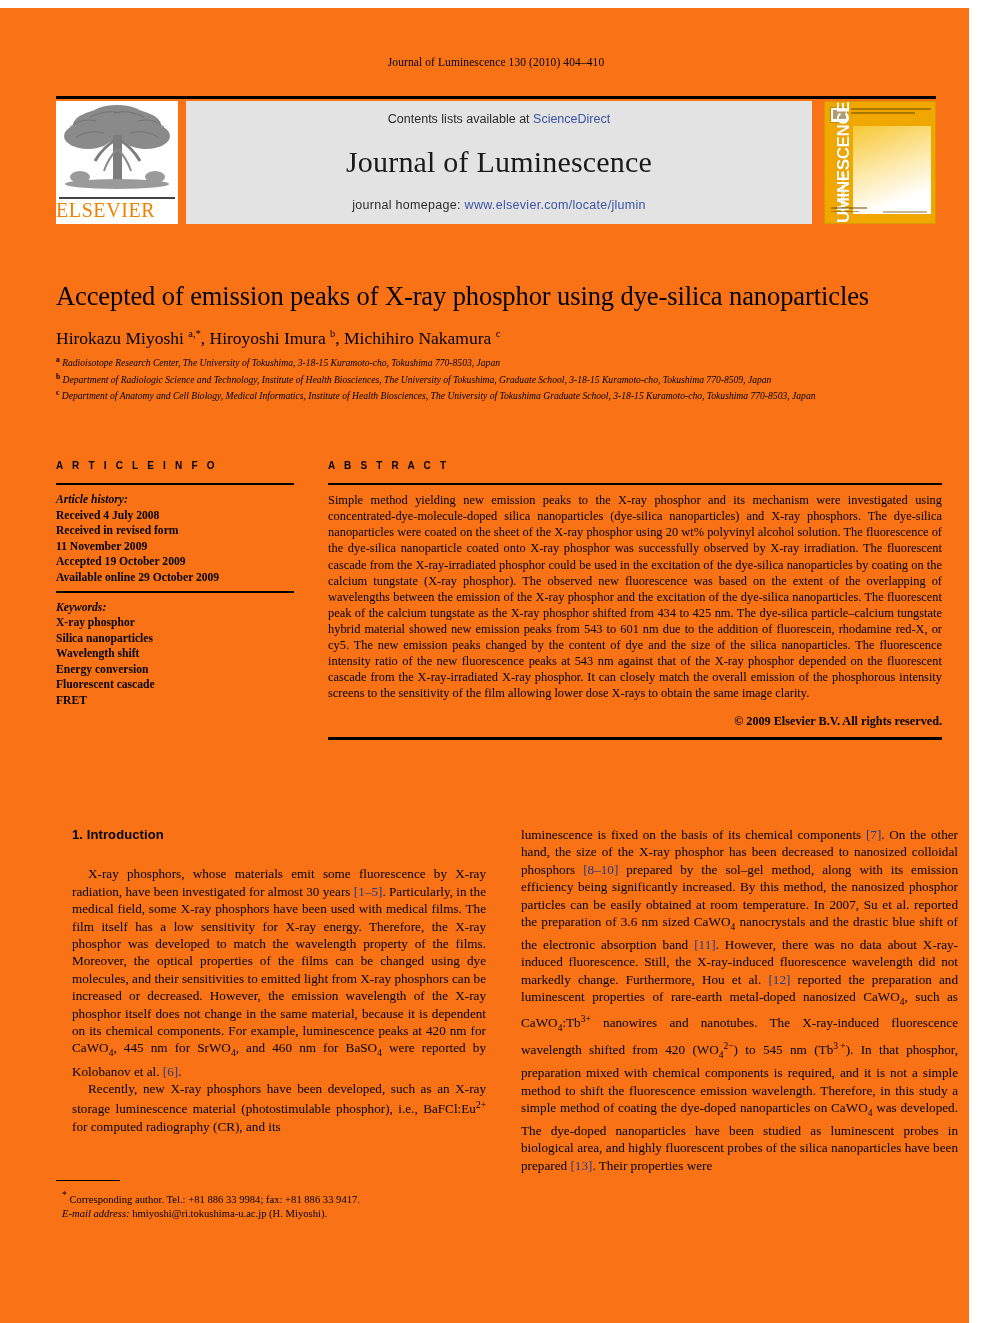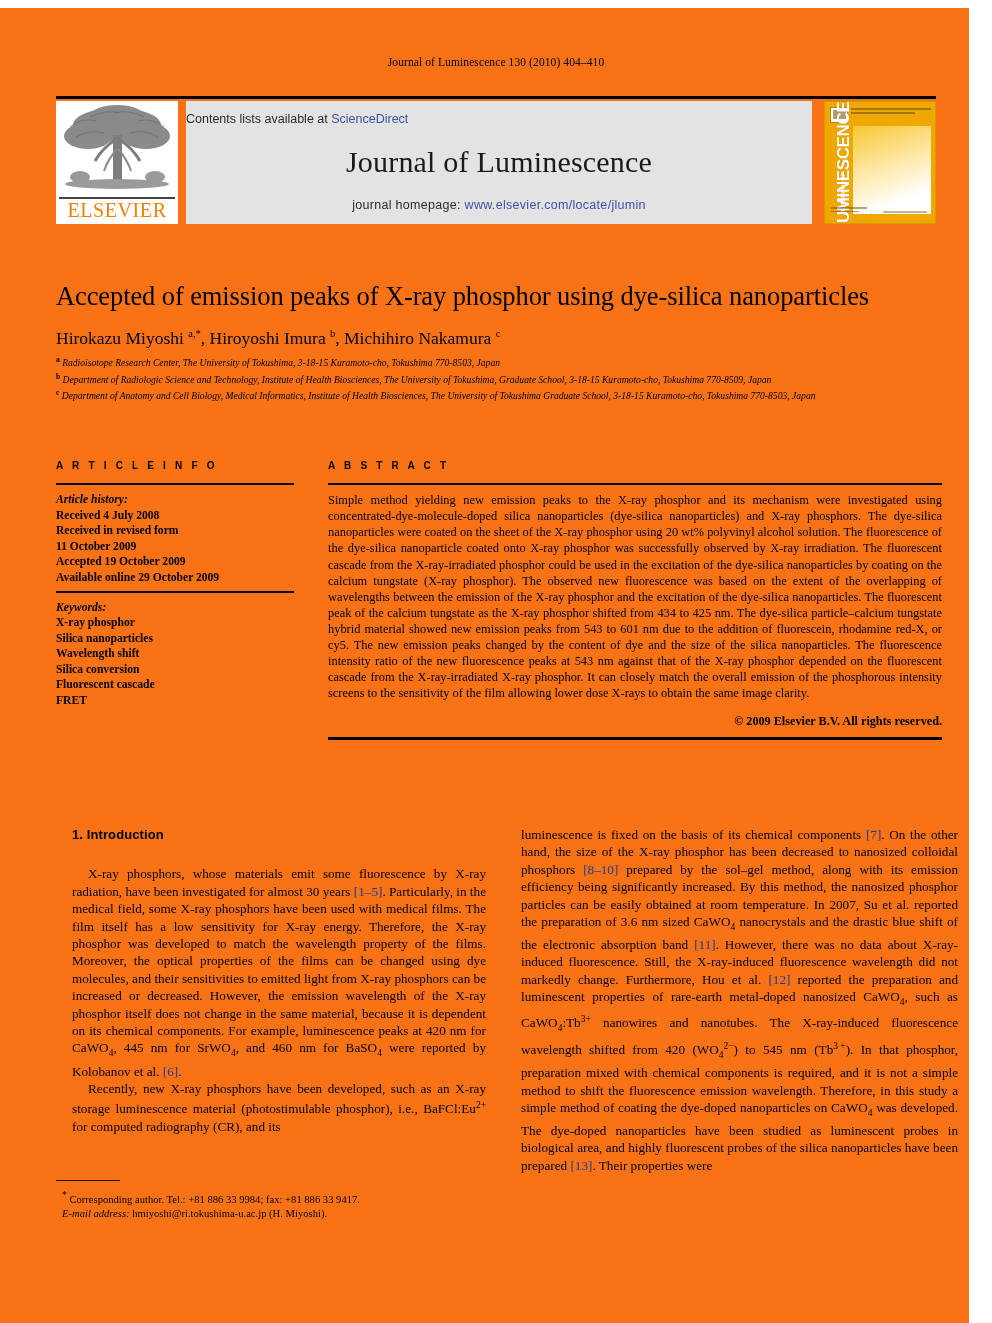--- a/index.html
+++ b/index.html
@@ -64,21 +64,20 @@
   .elsevier-tree {
     position: absolute;
     left: 4px; top: 2px;
     width: 114px; height: 92px;
   }
   .elsevier-word {
     position: absolute;
     left: 0;
     top: 98px;
     width: 122px;
-    text-align: center;
     font-family: "Liberation Serif", serif;
     font-size: 20px;
     letter-spacing: 0.6px;
     color: #F08000;
   }
   .elsevier-underline {
     position: absolute;
     left: 3px;
     top: 96px;
     width: 116px;
@@ -91,21 +90,21 @@
     left: 130px;
     top: 5px;
     width: 626px;
     height: 123px;
     background: #e3e3e3;
   }
   .contents-line {
     position: absolute;
     left: 0; top: 11px;
     width: 626px;
-    text-align: left;
+    text-align: center;
     font-family: "Liberation Sans", sans-serif;
     font-size: 12.5px;
     color: #2b2b2b;
   }
   .contents-line .sd-link {
     color: #3a53a4;
   }
   .journal-title-big {
     position: absolute;
     left: 0; top: 44px;
@@ -521,29 +520,29 @@
   </div>
 
   <div class="infoabs">
 
     <div class="col-info">
       <div class="sec-head">A R T I C L E   I N F O</div>
       <div class="rule-thick"></div>
       <div class="hist-label">Article history:</div>
       <div class="hist-line">Received 4 July 2008</div>
       <div class="hist-line">Received in revised form</div>
-      <div class="hist-line">11 October 2009</div>
+      <div class="hist-line">11 November 2009</div>
       <div class="hist-line">Accepted 19 October 2009</div>
       <div class="hist-line">Available online 29 October 2009</div>
       <div class="rule-thin"></div>
       <div class="kw-label">Keywords:</div>
       <div class="kw-line">X-ray phosphor</div>
       <div class="kw-line">Silica nanoparticles</div>
       <div class="kw-line">Wavelength shift</div>
-      <div class="kw-line">Silica conversion</div>
+      <div class="kw-line">Energy conversion</div>
       <div class="kw-line">Fluorescent cascade</div>
       <div class="kw-line">FRET</div>
     </div>
 
     <div class="col-abs">
       <div class="sec-head">A B S T R A C T</div>
       <div class="rule-thick"></div>
       <div class="abstract-body">Simple method yielding new emission peaks to the X-ray phosphor and its mechanism were investigated using concentrated-dye-molecule-doped silica nanoparticles (dye-silica nanoparticles) and X-ray phosphors. The dye-silica nanoparticles were coated on the sheet of the X-ray phosphor using 20 wt% polyvinyl alcohol solution. The fluorescence of the dye-silica nanoparticle coated onto X-ray phosphor was successfully observed by X-ray irradiation. The fluorescent cascade from the X-ray-irradiated phosphor could be used in the excitation of the dye-silica nanoparticles by coating on the calcium tungstate (X-ray phosphor). The observed new fluorescence was based on the extent of the overlapping of wavelengths between the emission of the X-ray phosphor and the excitation of the dye-silica nanoparticles. The fluorescent peak of the calcium tungstate as the X-ray phosphor shifted from 434 to 425 nm. The dye-silica particle–calcium tungstate hybrid material showed new emission peaks from 543 to 601 nm due to the addition of fluorescein, rhodamine red-X, or cy5. The new emission peaks changed by the content of dye and the size of the silica nanoparticles. The fluorescence intensity ratio of the new fluorescence peaks at 543 nm against that of the X-ray phosphor depended on the fluorescent cascade from the X-ray-irradiated X-ray phosphor. It can closely match the overall emission of the phosphorous intensity screens to the sensitivity of the film allowing lower dose X-rays to obtain the same image clarity.</div>
       <div class="copyright">© 2009 Elsevier B.V. All rights reserved.</div>
       <div class="abs-bottom-rule"></div>

